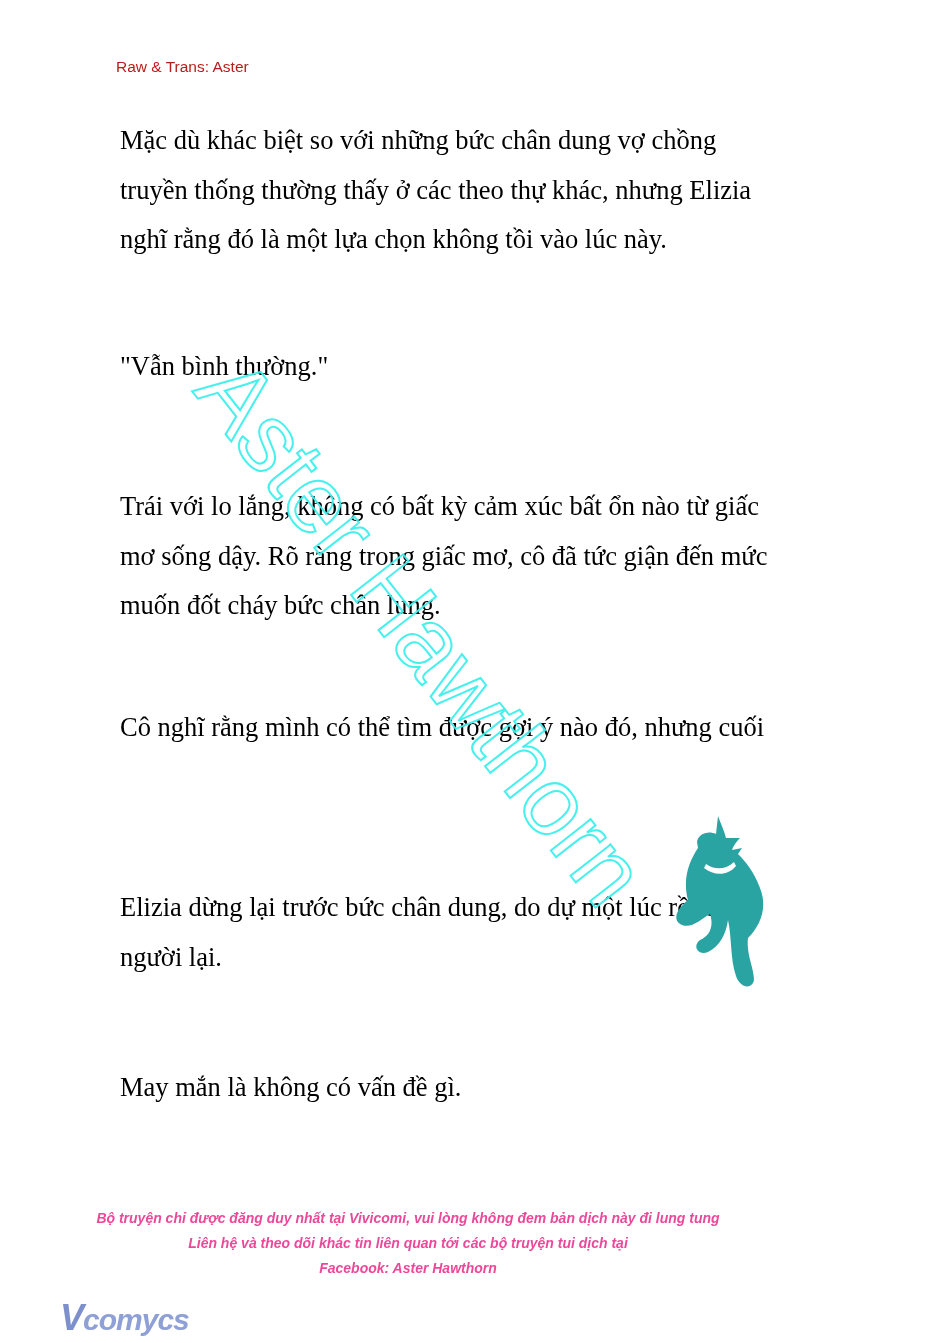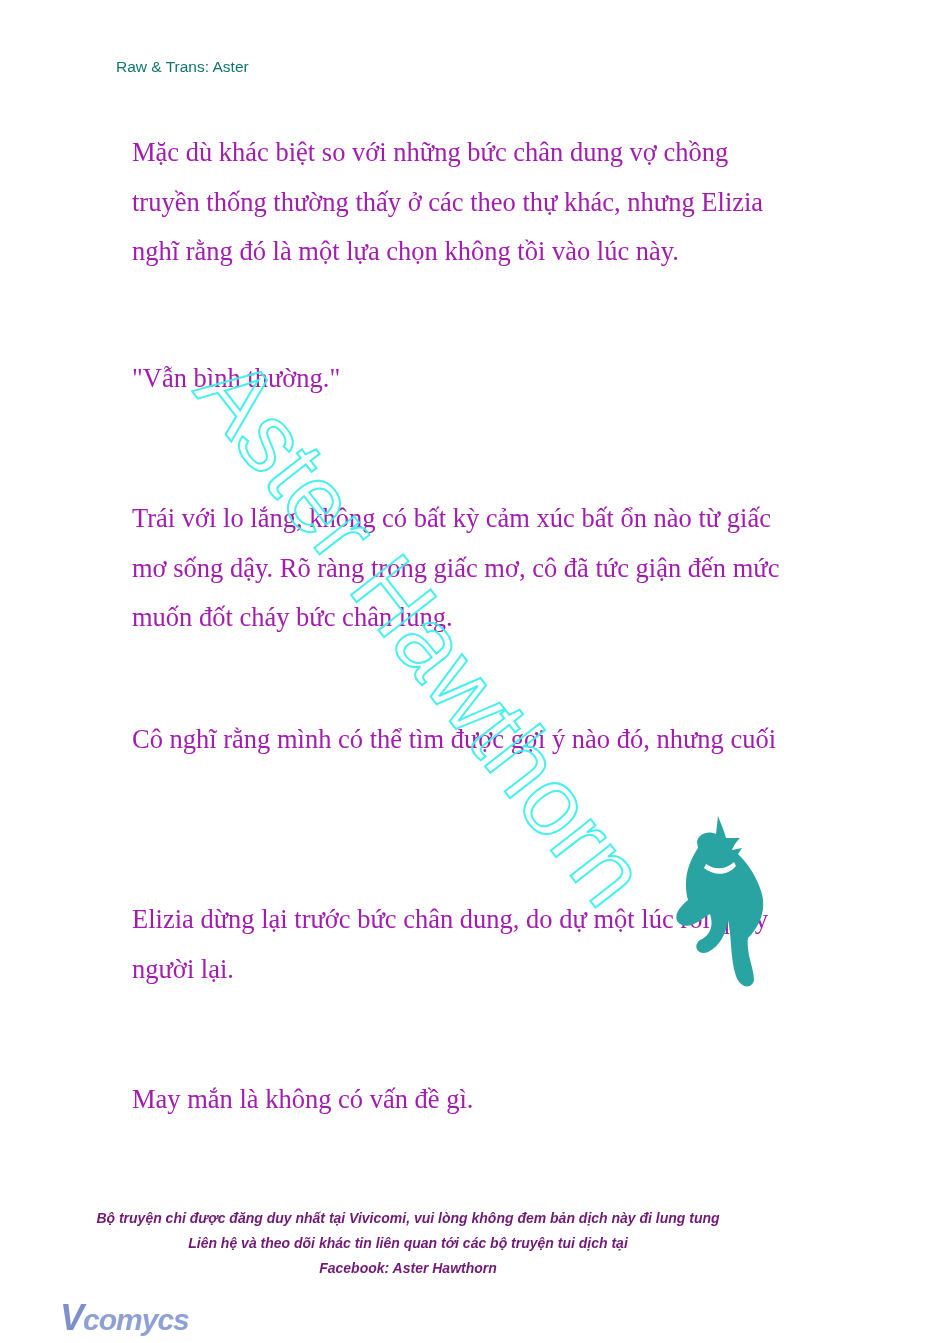--- a/index.html
+++ b/index.html
@@ -1,21 +1,21 @@
 <!DOCTYPE html>
 <html><head>
 <meta charset="utf-8">
 <style>
   html, body { margin: 0; padding: 0; }
   body { width: 950px; height: 1343px; background: #ffffff; position: relative; overflow: hidden; }
-  .header { position: absolute; left: 116px; top: 58px; font-family: "Liberation Sans", sans-serif; font-size: 15.5px; color: #0f766e; }
-  .para { position: absolute; left: 116px; width: 720px; font-family: "Liberation Serif", serif; font-size: 26.5px; line-height: 49.5px; color: #a21caf; margin: 16px; }
+  .header { position: absolute; left: 116px; top: 58px; font-family: "Liberation Sans", sans-serif; font-size: 15.5px; color: #b91c1c; }
+  .para { position: absolute; left: 116px; width: 720px; font-family: "Liberation Serif", serif; font-size: 26.5px; line-height: 49.5px; color: #000000; margin: 4px; }
   .watermark { position: absolute; left: 95px; top: 575px; width: 640px; font-family: "Liberation Sans", sans-serif; font-size: 96px; font-weight: 300; color: transparent; -webkit-text-stroke: 2px #3ef0ec; transform: rotate(52deg); transform-origin: center; white-space: nowrap; text-align: center; line-height: 1; pointer-events: none; opacity: 0.95; }
   .cat { position: absolute; left: 670px; top: 808px; width: 100px; height: 185px; pointer-events: none; }
-  .footer { position: absolute; left: 0; width: 816px; text-align: center; font-family: "Liberation Sans", sans-serif; font-style: italic; font-weight: bold; font-size: 14px; color: #701a75; }
+  .footer { position: absolute; left: 0; width: 816px; text-align: center; font-family: "Liberation Sans", sans-serif; font-style: italic; font-weight: bold; font-size: 14px; color: #ec4899; }
   .logo { position: absolute; left: 16px; top: 1297px; font-family: "Liberation Sans", sans-serif; font-style: italic; font-weight: bold; font-size: 30px; color: #8fa0d6; letter-spacing: -1px; margin-left: 44px; }
   .logo .v { font-size: 36px; color: #7d90cc; }
 </style>
 </head>
 <body>
 
 <div class="header">Raw &amp; Trans: Aster</div>
 
 <p class="para" style="top:112px">
   <span>Mặc dù khác biệt so với những bức chân dung vợ chồng</span><br>

